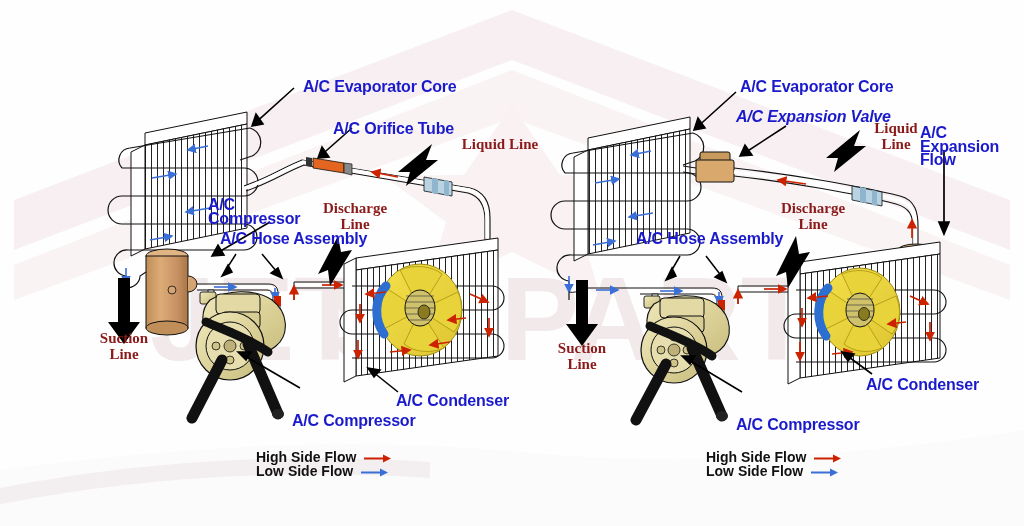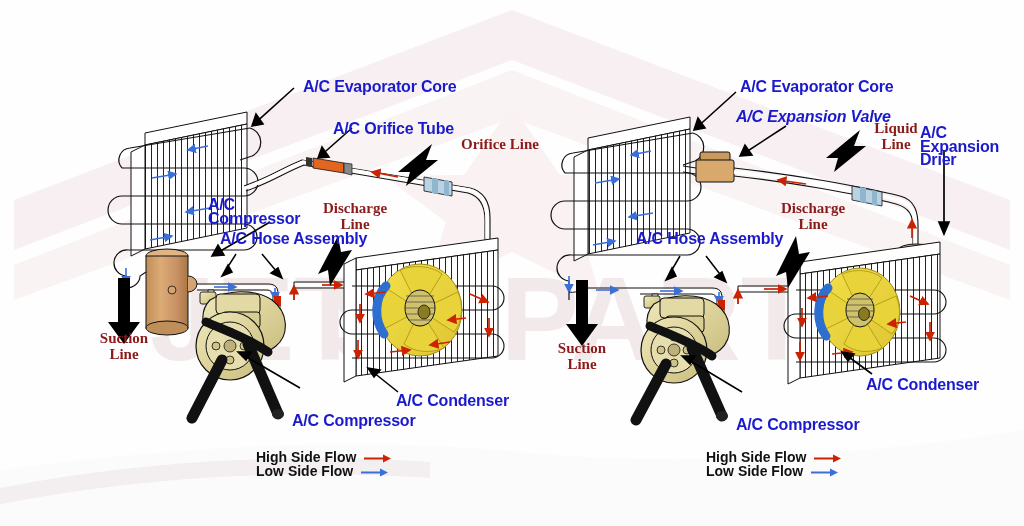--- a/index.html
+++ b/index.html
@@ -384,36 +384,36 @@
   <div class="lbl" style="left:303px;top:80px;">A/C Evaporator Core</div>
   <div class="lbl" style="left:333px;top:110px;margin-top:12px;">A/C Orifice Tube</div>
   <div class="lbl ctr" style="left:208px;top:198px;width:92px;">
     <span>A/C</span><br>
     <span>Compressor</span>
   </div>
   <div class="lbl" style="left:220px;top:232px;">A/C Hose Assembly</div>
   <div class="lbl" style="left:292px;top:414px;">A/C Compressor</div>
   <div class="lbl" style="left:396px;top:394px;">A/C Condenser</div>
 
-  <div class="rlbl" style="left:440px;top:136px;width:120px;">Orifice Line</div>
+  <div class="rlbl" style="left:440px;top:136px;width:120px;">Liquid Line</div>
   <div class="rlbl" style="left:310px;top:200px;width:90px;">
     <span>Discharge</span><br>
     <span>Line</span>
   </div>
   <div class="rlbl" style="left:74px;top:330px;width:100px;">
     <span>Suction</span><br>
     <span>Line</span>
   </div>
 
   <div class="lbl" style="left:740px;top:80px;">A/C Evaporator Core</div>
   <div class="lbl" style="left:736px;top:110px;font-style:italic;">A/C Expansion Valve</div>
   <div class="lbl ctr" style="left:920px;top:126px;width:72px;">
     <span>A/C</span><br>
     <span>Expansion</span><br>
-    <span>Drier</span>
+    <span>Flow</span>
   </div>
   <div class="lbl" style="left:636px;top:232px;">A/C Hose Assembly</div>
   <div class="lbl" style="left:736px;top:418px;">A/C Compressor</div>
   <div class="lbl" style="left:866px;top:378px;">A/C Condenser</div>
 
   <div class="rlbl" style="left:860px;top:120px;width:72px;">
     <span>Liquid</span><br>
     <span>Line</span>
   </div>
   <div class="rlbl" style="left:768px;top:200px;width:90px;">

